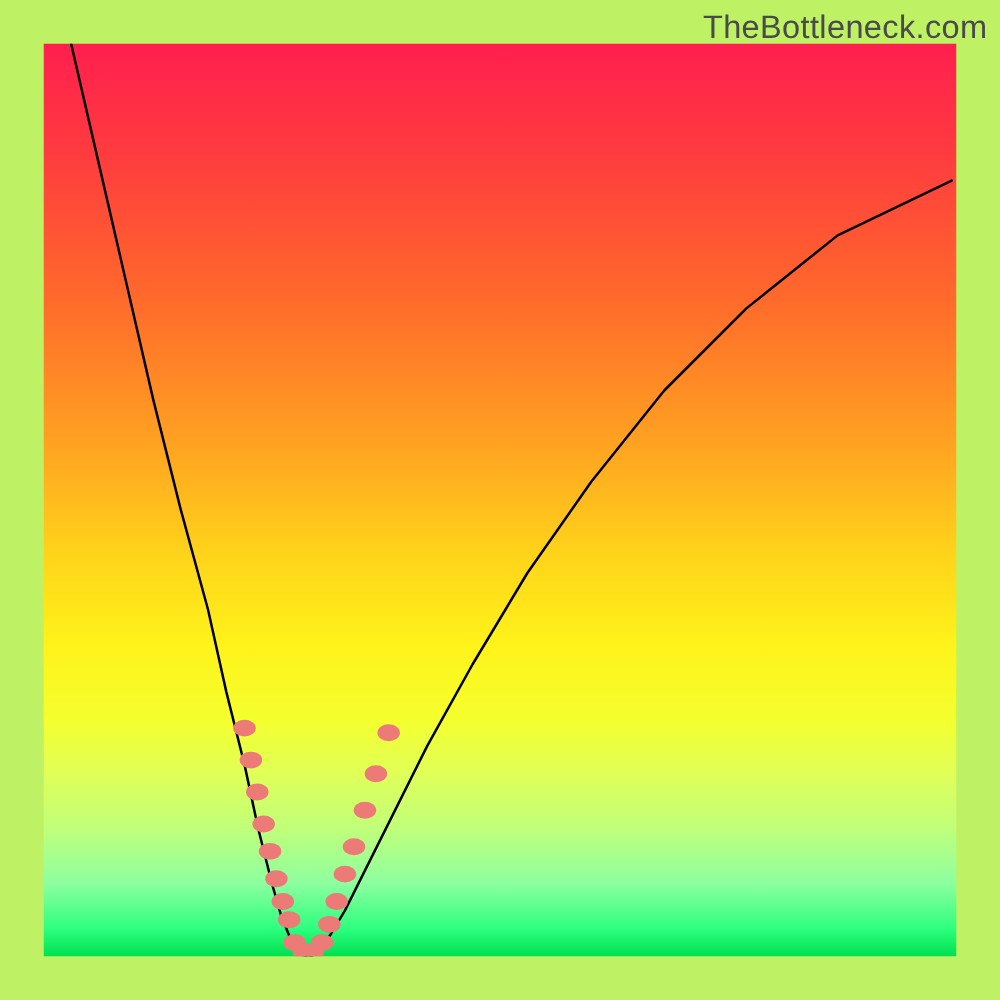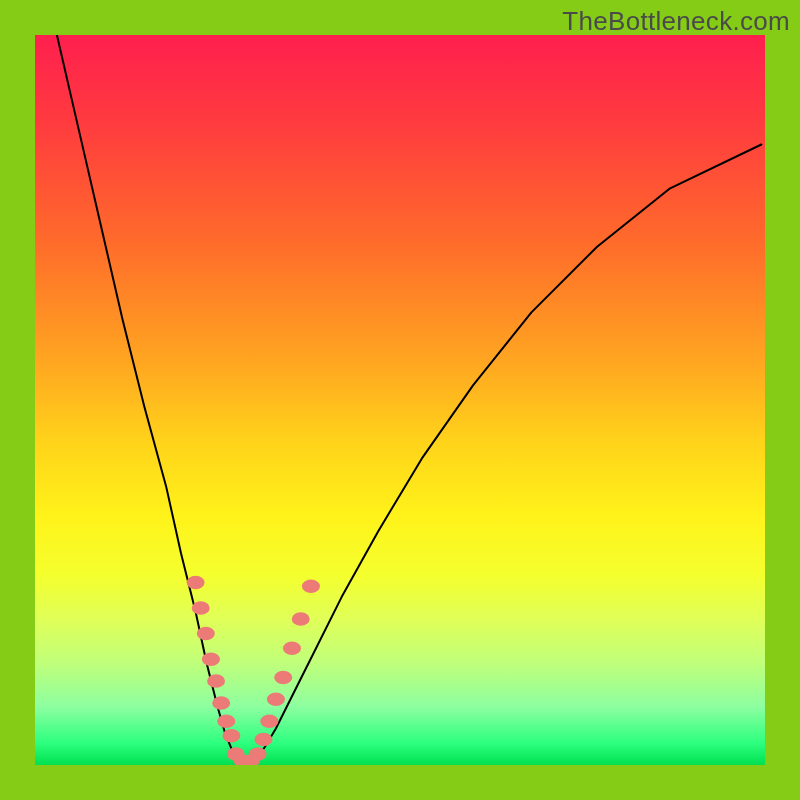--- a/index.html
+++ b/index.html
@@ -10,21 +10,21 @@
     overflow: hidden;
     background: #000;
     font-family: Arial, Helvetica, sans-serif;
   }
   .frame {
     position: absolute;
     left: 0;
     top: 0;
     width: 800px;
     height: 800px;
-    background: #84cc16;
+    background: #bef264;
   }
   .plot {
     position: absolute;
     left: 35px;
     top: 35px;
     width: 730px;
     height: 730px;
     background: linear-gradient(to bottom,
       #ff1f4e 0%,
       #ff3b3f 12%,

